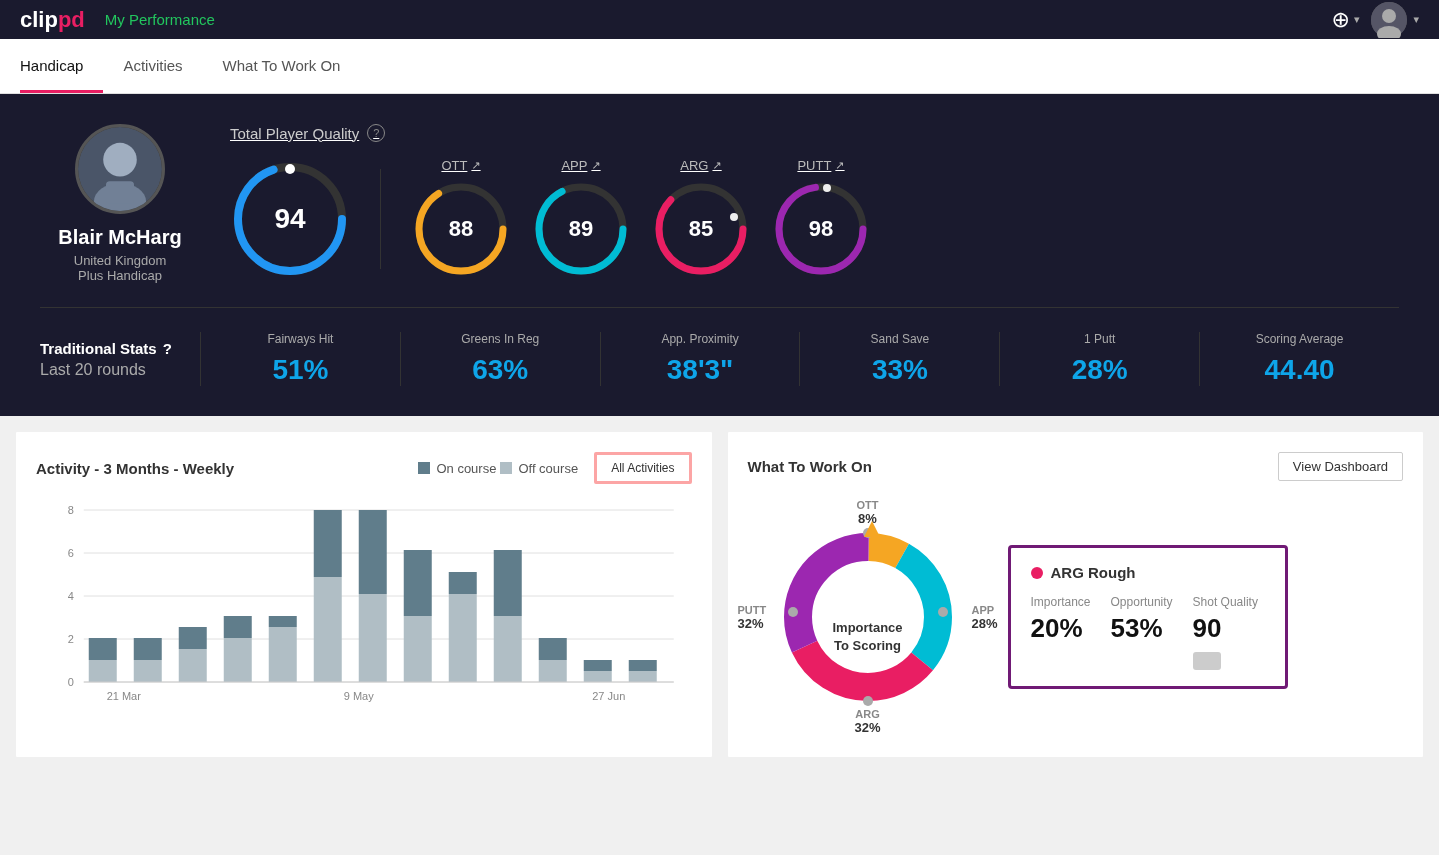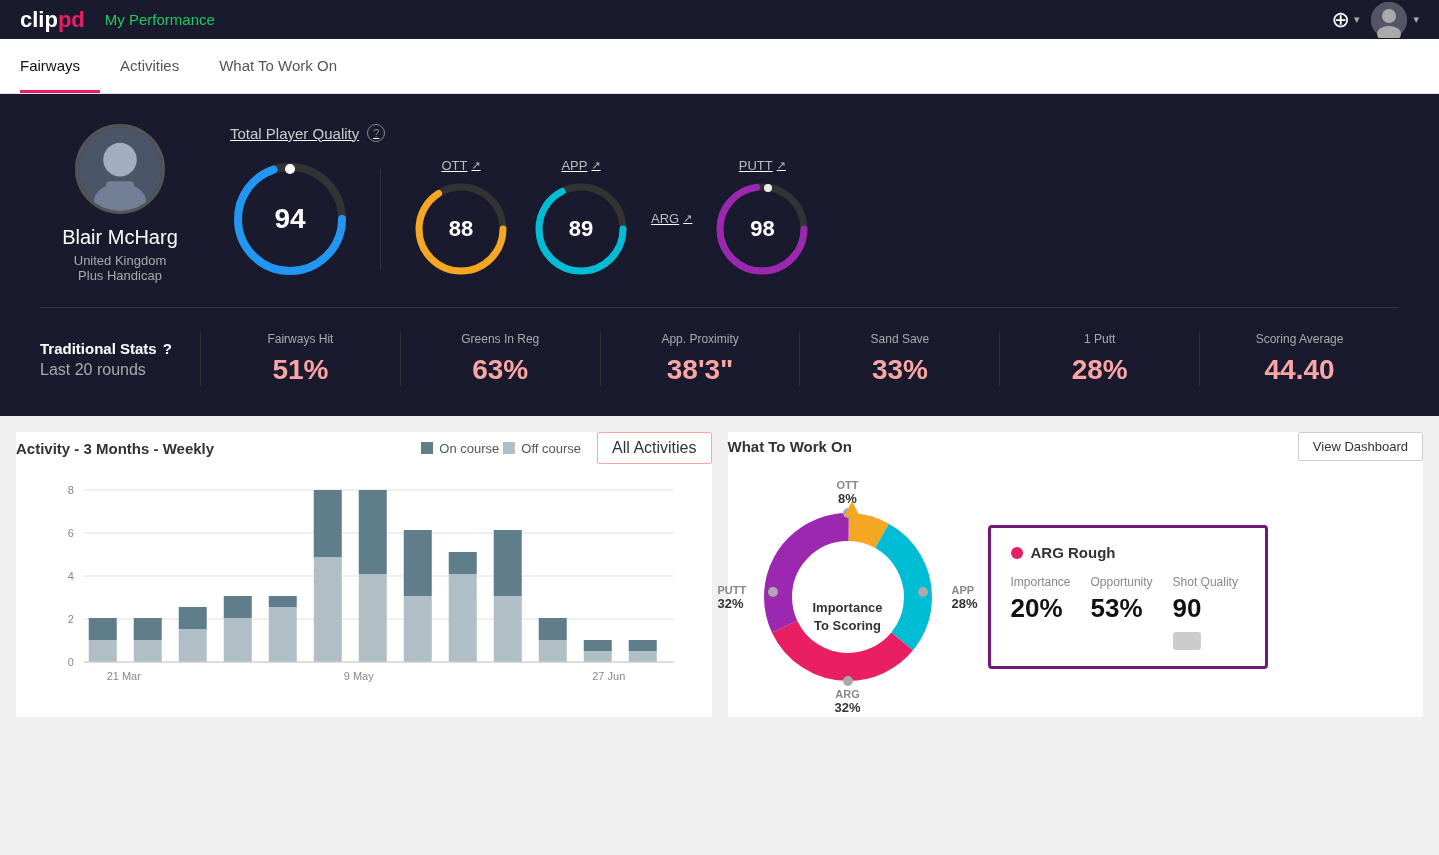--- a/index.html
+++ b/index.html
@@ -97,21 +97,21 @@
       border-radius: 50%;
       background: #444;
       overflow: hidden;
       display: flex;
       align-items: center;
       justify-content: center;
       border: 3px solid #555;
     }
     .player-name {
       font-size: 20px;
-      font-weight: normal;
+      font-weight: bold;
       margin-top: 12px;
       color: #fff;
     }
     .player-country {
       font-size: 13px;
       color: #aaa;
       margin-top: 4px;
     }
     .player-handicap {
       font-size: 13px;
@@ -207,33 +207,34 @@
       padding: 0 10px;
     }
     .stat-name {
       font-size: 12px;
       color: #aaa;
       margin-bottom: 8px;
     }
     .stat-value {
       font-size: 28px;
       font-weight: bold;
-      color: #fca5a5;
+      color: #0ea5e9;
     }
 
     
     .bottom-panels {
       display: flex;
       gap: 16px;
       padding: 16px;
       background: #f0f0f0;
     }
     .panel {
       background: #fff;
       border-radius: 1px;
+      padding: 20px;
       flex: 1;
     }
 
     
     .chart-header {
       display: flex;
       align-items: center;
       justify-content: space-between;
       margin-bottom: 16px;
     }
@@ -252,24 +253,24 @@
     .legend-item {
       display: flex;
       align-items: center;
       gap: 6px;
     }
     .legend-dot {
       width: 12px;
       height: 12px;
     }
     .all-activities-btn {
-      border: 1px solid #fca5a5;
+      border: 3px solid #fca5a5;
       background: #fff;
       padding: 6px 14px;
-      font-size: 16px;
+      font-size: 12px;
       cursor: pointer;
       border-radius: 2px;
       color: #333;
     }
 
     .chart-area {
       position: relative;
       height: 220px;
     }
 
@@ -394,21 +395,21 @@
           <circle cx="18" cy="14" r="7" fill="#aaa"></circle>
           <ellipse cx="18" cy="32" rx="12" ry="8" fill="#aaa"></ellipse>
         </svg>
       </div>
       <span class="chevron-down">▾</span>
     </div>
   </div>
 </header>
 
 <nav class="nav-tabs">
-  <div class="nav-tab active">Fairways</div>
+  <div class="nav-tab active">Handicap</div>
   <div class="nav-tab">Activities</div>
   <div class="nav-tab">What To Work On</div>
 </nav>
 
 <section class="dashboard-banner">
   <div class="banner-top">
 
     <div class="player-info">
       <div class="player-avatar">
         <svg width="90" height="90" viewBox="0 0 90 90">
@@ -470,20 +471,28 @@
             </svg>
             <span class="circle-value" style="font-size:22px;">89</span>
           </div>
         </div>
 
         <div class="circle-item">
           <div class="circle-label">
             <span>ARG</span>
             <span class="arrow-icon">↗</span>
           </div>
+          <div style="position:relative;width:100px;height:100px;">
+            <svg width="100" height="100" viewBox="0 0 100 100">
+              <circle cx="50" cy="50" r="42" fill="none" stroke="#333" stroke-width="7"></circle>
+              <circle cx="50" cy="50" r="42" fill="none" stroke="#e91e63" stroke-width="7" stroke-dasharray="230 263" stroke-dashoffset="66" stroke-linecap="round"></circle>
+              <circle cx="83" cy="38" r="4" fill="#eee"></circle>
+            </svg>
+            <span class="circle-value" style="font-size:22px;">85</span>
+          </div>
         </div>
 
         <div class="circle-item">
           <div class="circle-label">
             <span>PUTT</span>
             <span class="arrow-icon">↗</span>
           </div>
           <div style="position:relative;width:100px;height:100px;">
             <svg width="100" height="100" viewBox="0 0 100 100">
               <circle cx="50" cy="50" r="42" fill="none" stroke="#333" stroke-width="7"></circle>

